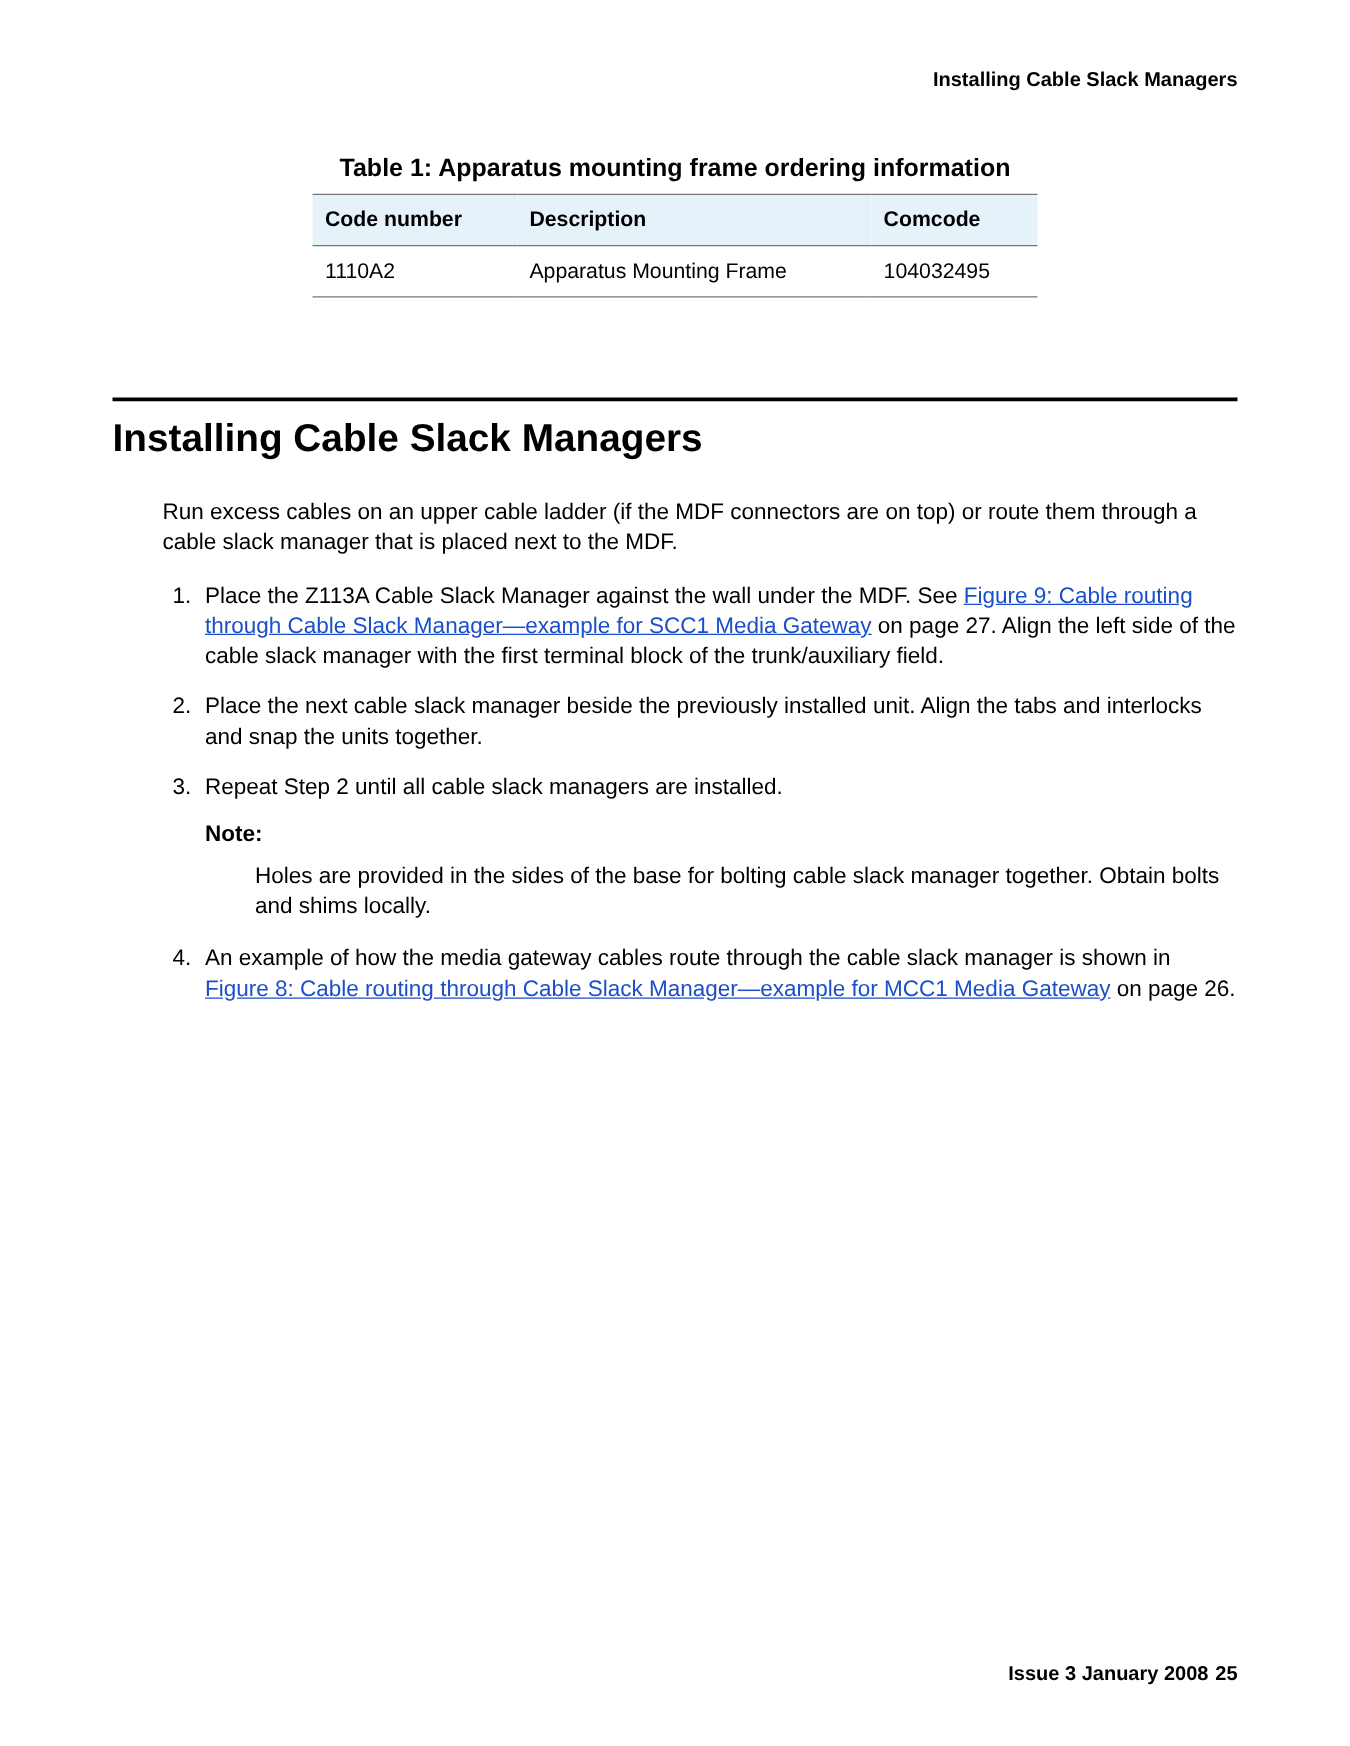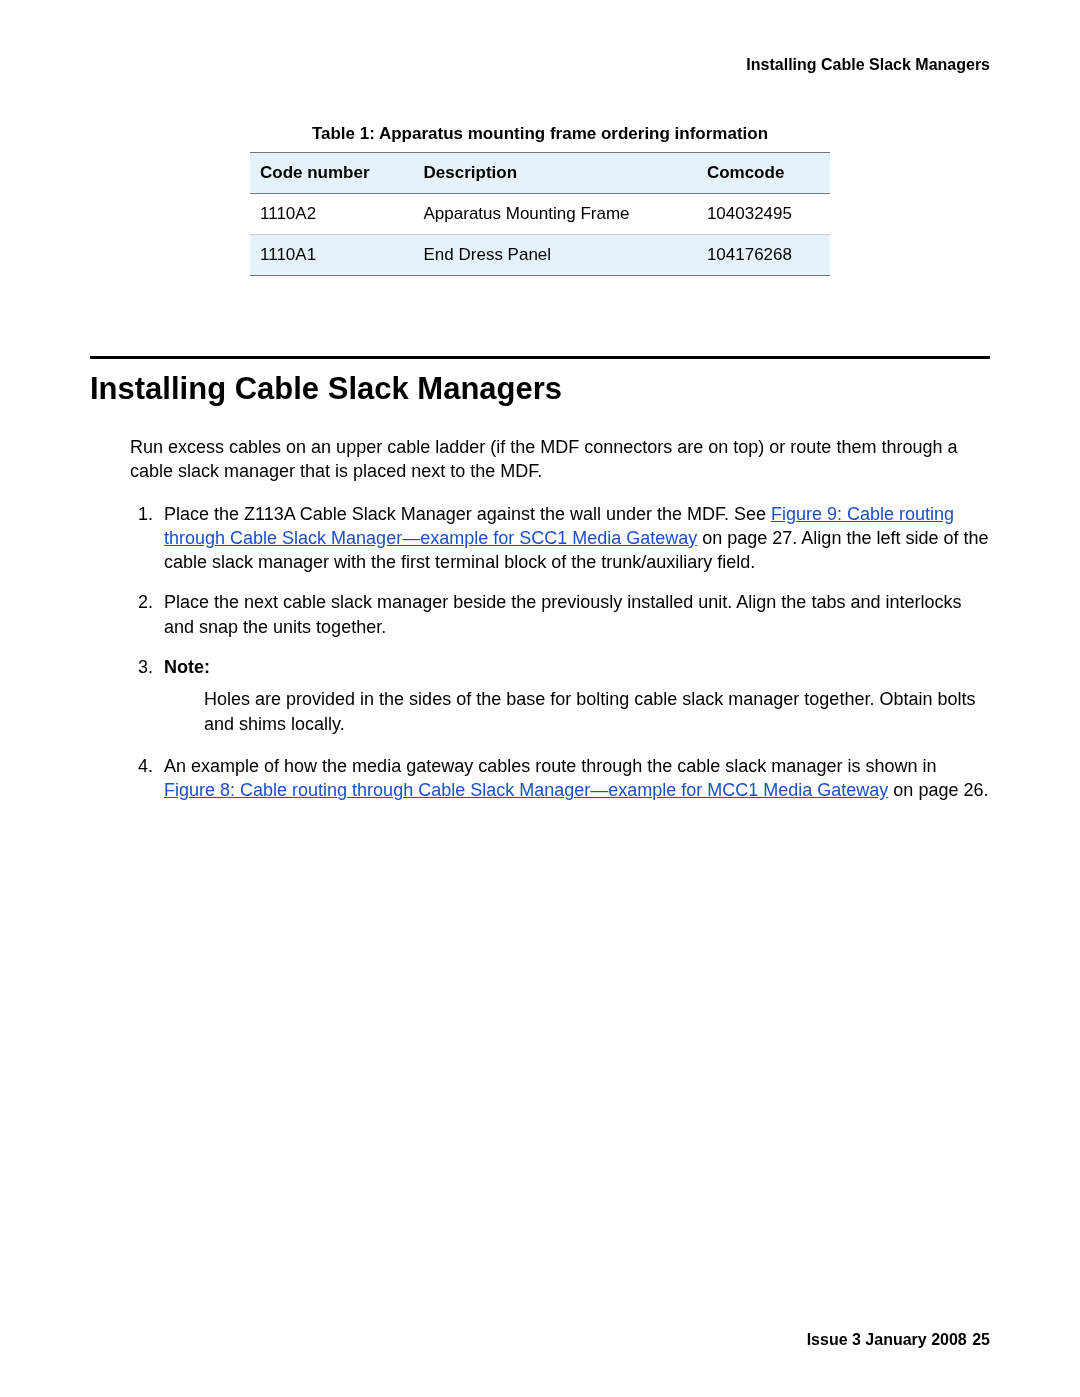--- a/index.html
+++ b/index.html
@@ -21,21 +21,21 @@
     font-weight: bold;
     font-size: 16px;
     margin-bottom: 50px;
   }
   .table-wrap {
     margin: 0 auto 80px auto;
     width: 580px;
   }
   .table-caption {
     font-weight: bold;
-    font-size: 17px;
+    font-size: 20px;
     text-align: center;
     margin-bottom: 8px;
     margin-top: 24px;
   }
   table {
     border-collapse: collapse;
     width: 100%;
     font-size: 17px;
   }
   thead th {
@@ -128,41 +128,37 @@
           <th>Description</th>
           <th>Comcode</th>
         </tr>
       </thead>
       <tbody>
         <tr>
           <td>1110A2</td>
           <td>Apparatus Mounting Frame</td>
           <td>104032495</td>
         </tr>
-        <tr>
-          <td>1110A1</td>
-          <td>End Dress Panel</td>
-          <td>104176268</td>
-        </tr>
       </tbody>
     </table>
   </div>
 
   <hr class="hr-heavy">
   <h1 class="section-heading">Installing Cable Slack Managers</h1>
 
   <p class="body-text">Run excess cables on an upper cable ladder (if the MDF connectors are on top) or route them through a cable slack manager that is placed next to the MDF.</p>
 
 
   <ol class="steps">
     <li>
       <span>Place the Z113A Cable Slack Manager against the wall under the MDF. See </span><a class="xref" href="#">Figure 9:  Cable routing through Cable Slack Manager—example for SCC1 Media Gateway</a><span> on page 27. Align the left side of the cable slack manager with the first terminal block of the trunk/auxiliary field.</span>
     </li>
     <li>Place the next cable slack manager beside the previously installed unit. Align the tabs and interlocks and snap the units together.</li>
     <li>
+      <span>Repeat Step 2 until all cable slack managers are installed.</span>
       <span class="note-label" style="margin-top:14px;">Note:</span>
       <div class="note-body">Holes are provided in the sides of the base for bolting cable slack manager together. Obtain bolts and shims locally.</div>
     </li>
     <li>
       <span>An example of how the media gateway cables route through the cable slack manager is shown in </span><a class="xref" href="#">Figure 8:  Cable routing through Cable Slack Manager—example for MCC1 Media Gateway</a><span> on page 26.</span>
     </li>
   </ol>
 
   <div class="footer">
     <span>Issue 3   January 2008</span>

